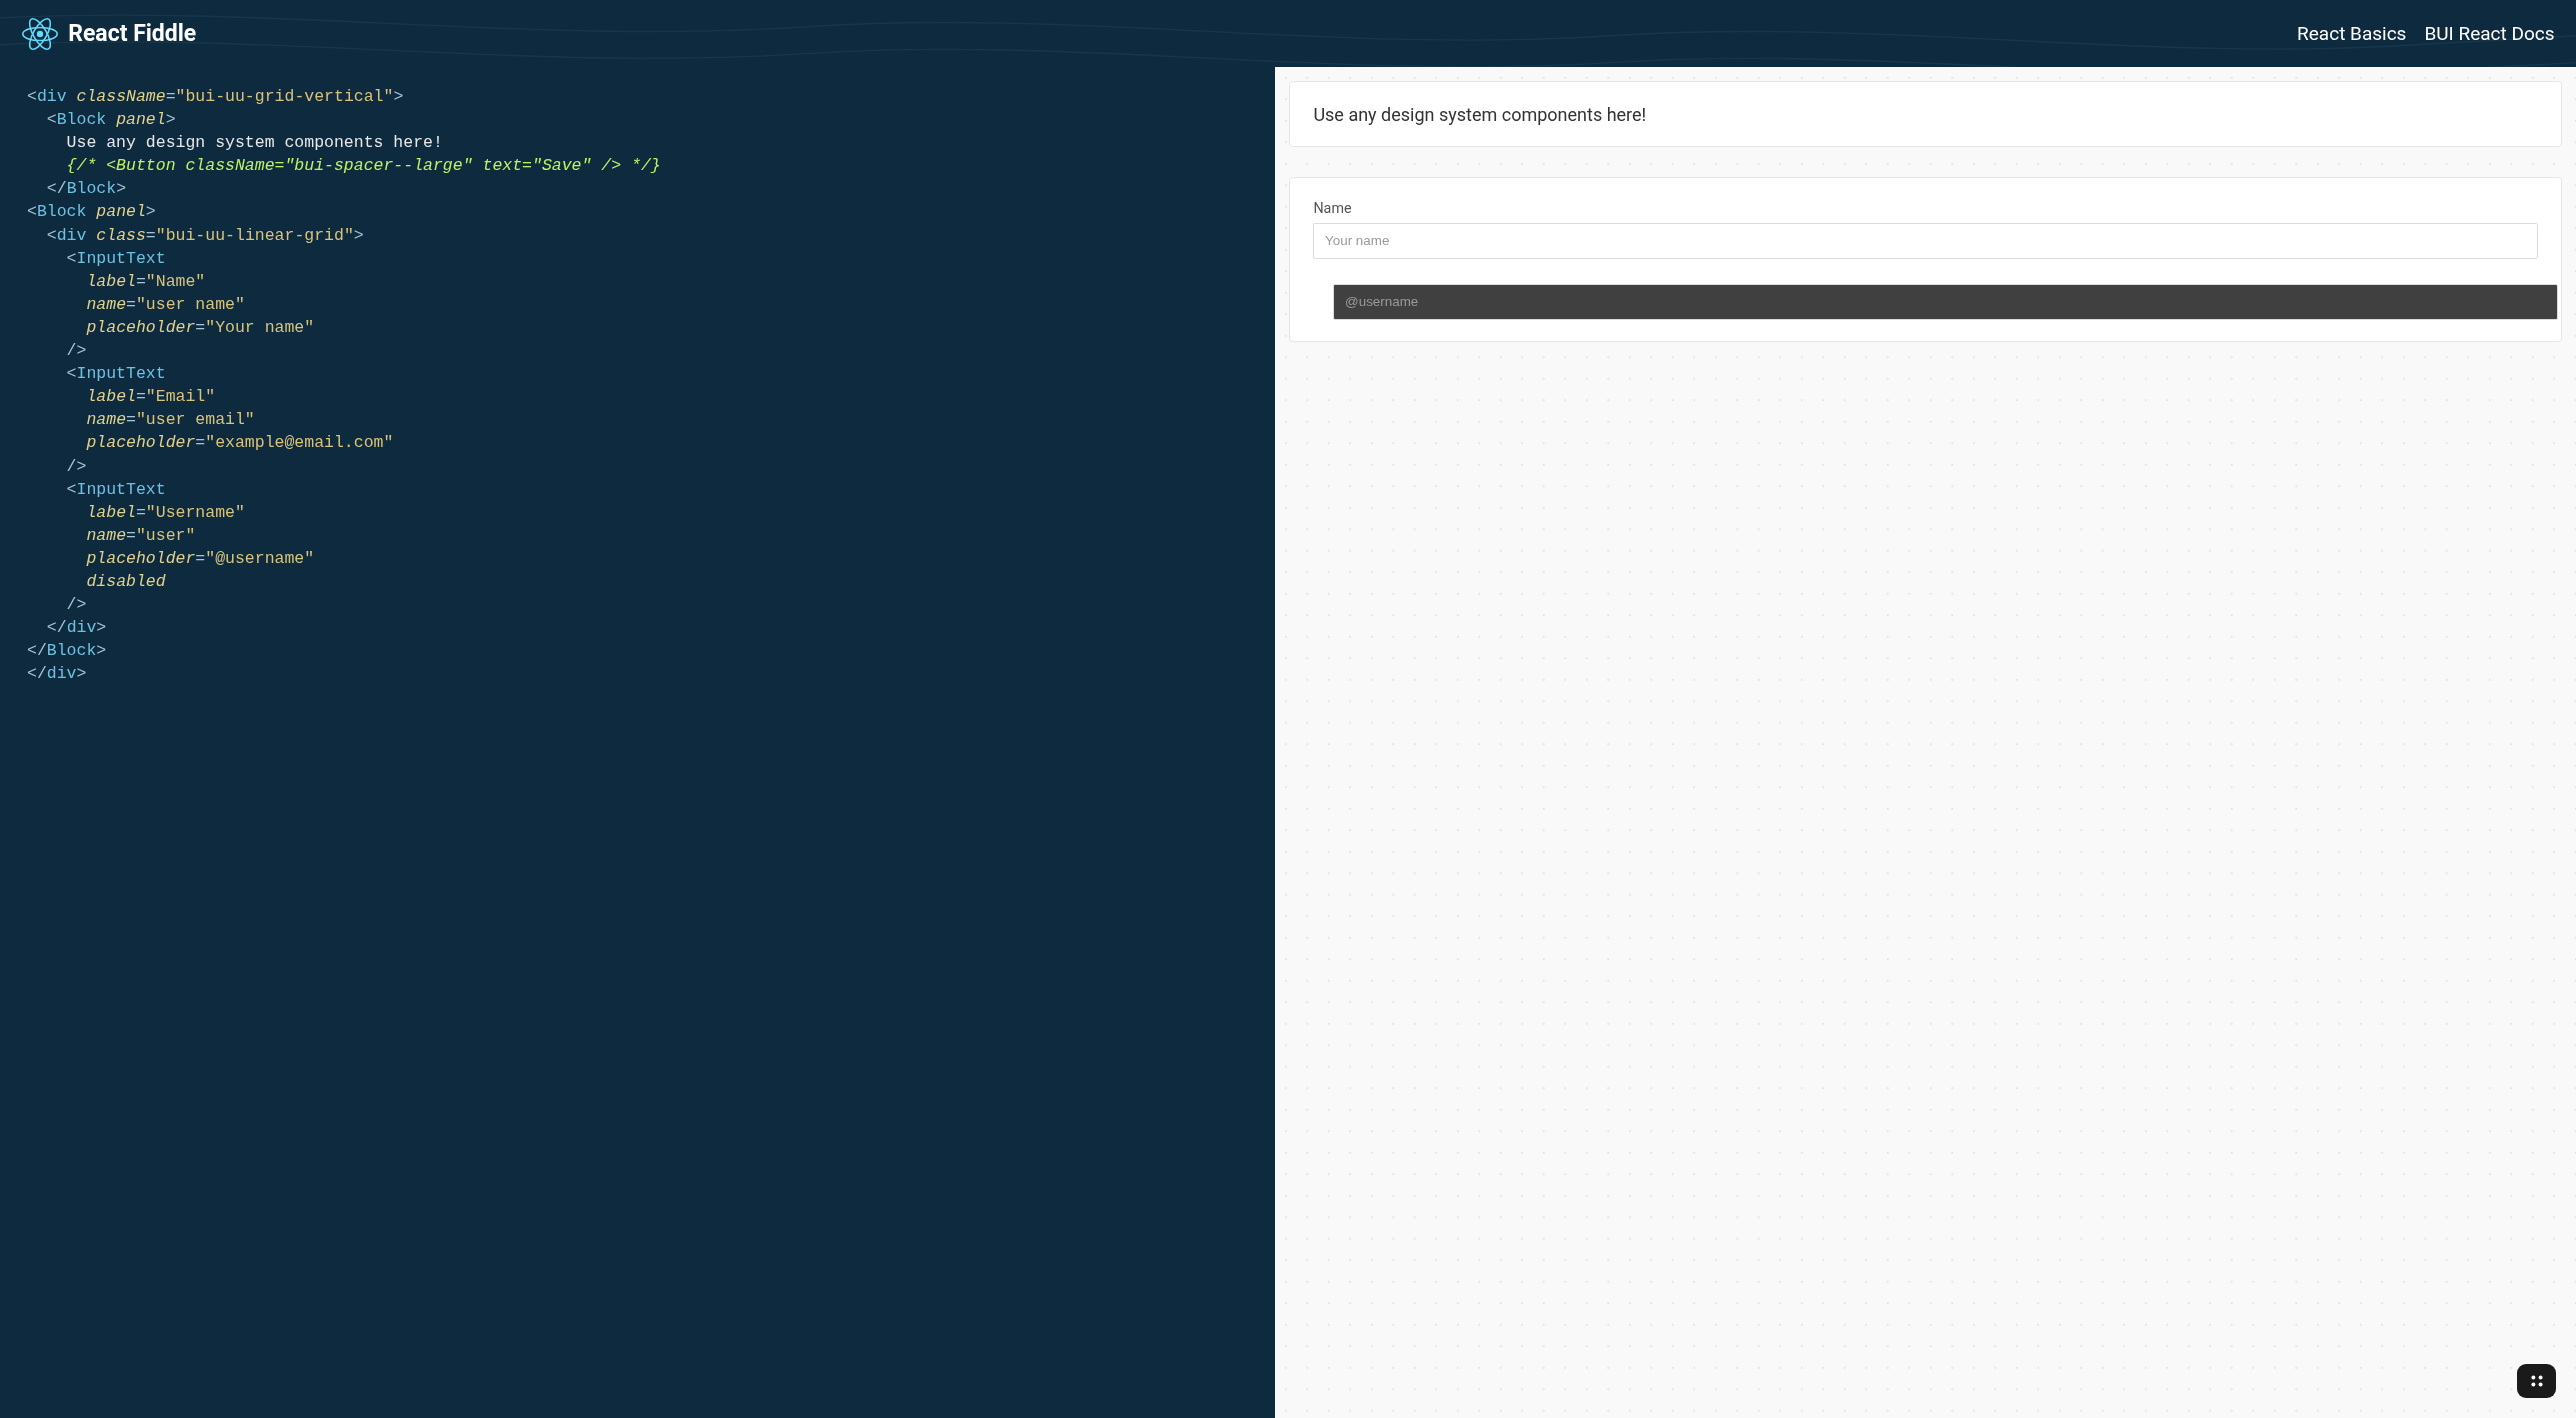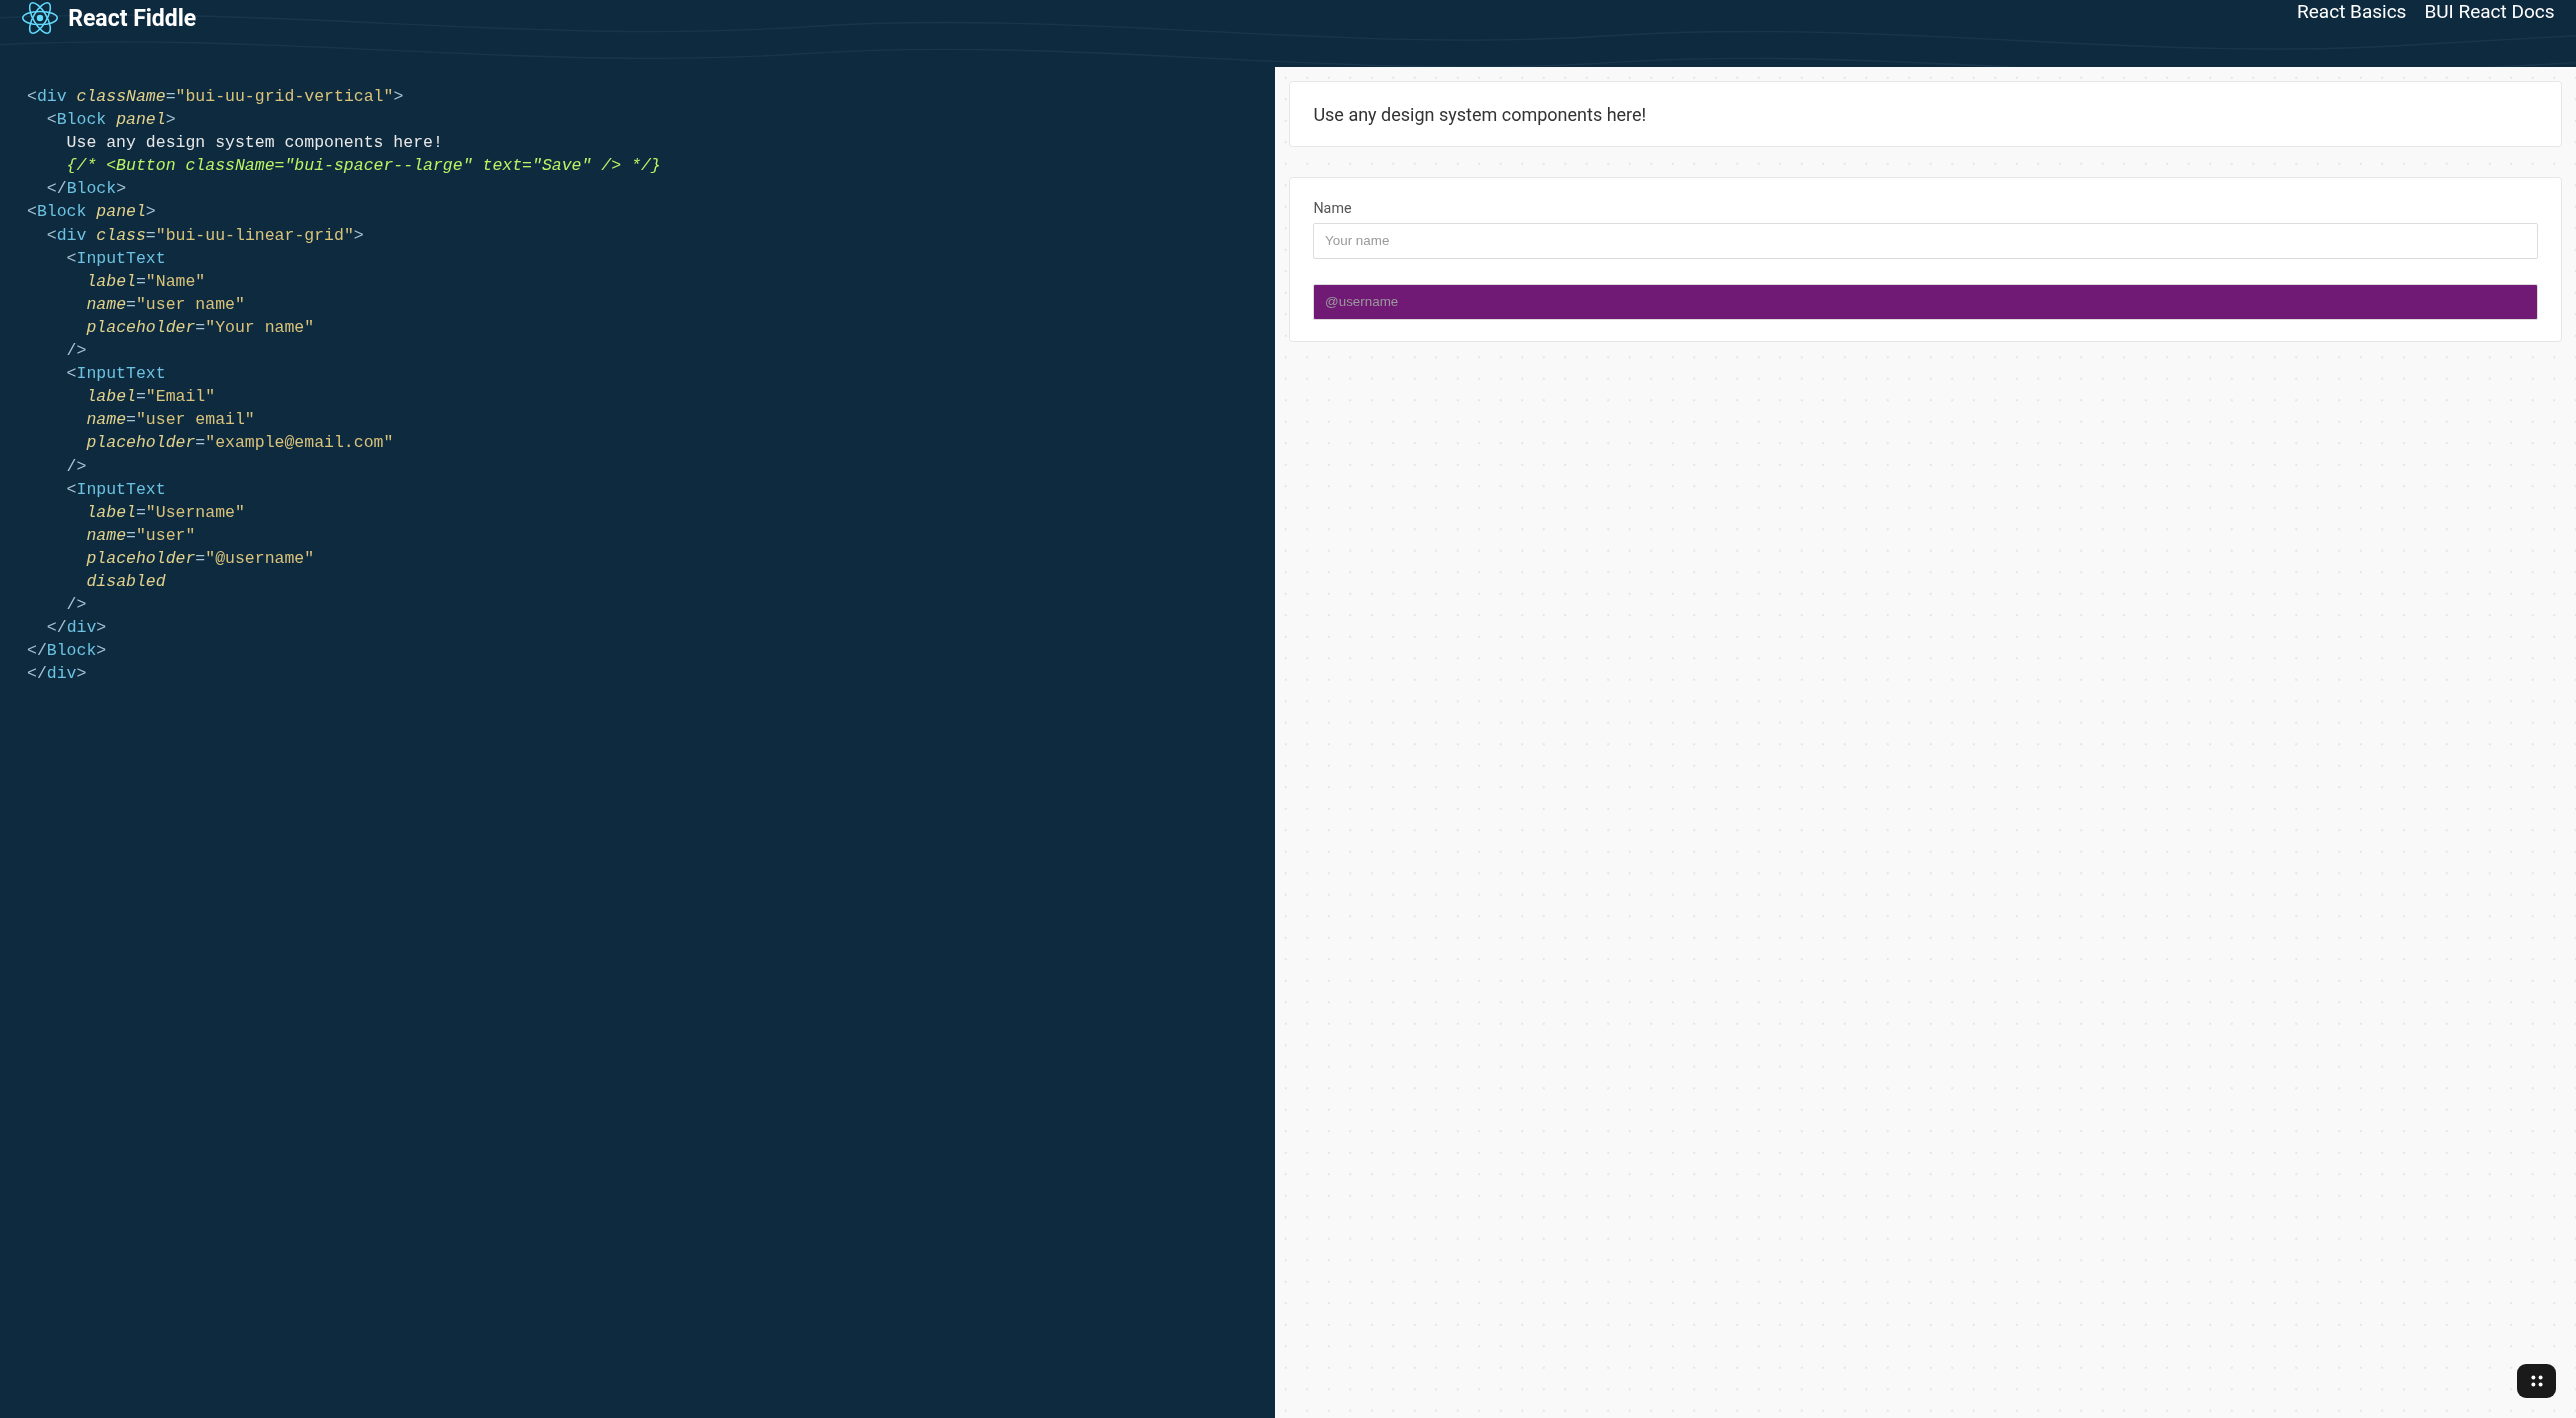--- a/index.html
+++ b/index.html
@@ -5,21 +5,21 @@
 * { margin: 0; padding: 0; box-sizing: border-box; }
 html, body { width: 100%; height: 100%; font-family: -apple-system, BlinkMacSystemFont, "Segoe UI", Roboto, Helvetica, Arial, sans-serif; }
 body { display: flex; flex-direction: column; background: #0d2a3f; overflow: hidden; }
 
 
 .header {
   position: relative;
   height: 67px;
   background: #0d2a3f;
   display: flex;
-  align-items: flex-start;
+  align-items: center;
   justify-content: space-between;
   padding: 0 21.5px;
   overflow: hidden;
 }
 .topo-bg {
   position: absolute;
   inset: 0;
   opacity: 0.15;
   pointer-events: none;
 }
@@ -77,21 +77,21 @@
   width: 100%;
   height: 36px;
   padding: 0 10.7px;
   font-size: 13.4px;
   border: 0.9px solid #dcdcdc;
   border-radius: 2px;
   background: #fff;
   color: #333;
 }
 .field-input::placeholder { color: #9a9a9a; }
-.field-input:disabled { background: #701a75; color: #aaa; cursor: not-allowed; }
+.field-input:disabled { background: #404040; color: #aaa; cursor: not-allowed; margin-left: 20px; }
 
 
 .float-btn {
   position: absolute;
   right: 19.7px;
   bottom: 19.7px;
   width: 39px;
   height: 34px;
   background: #1a1a1a;
   border-radius: 9px;

